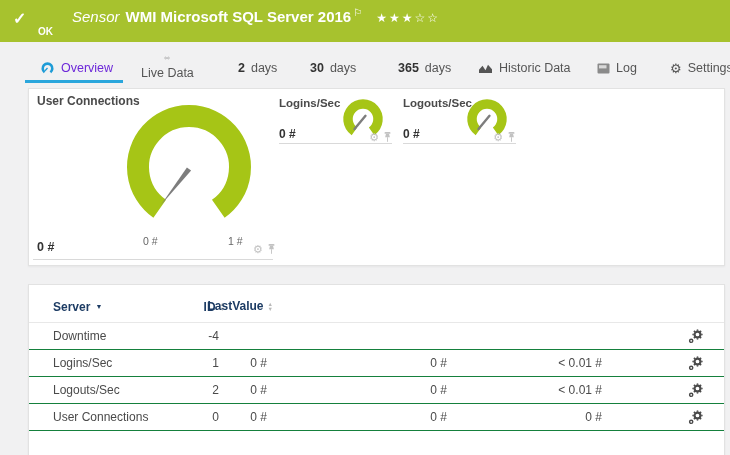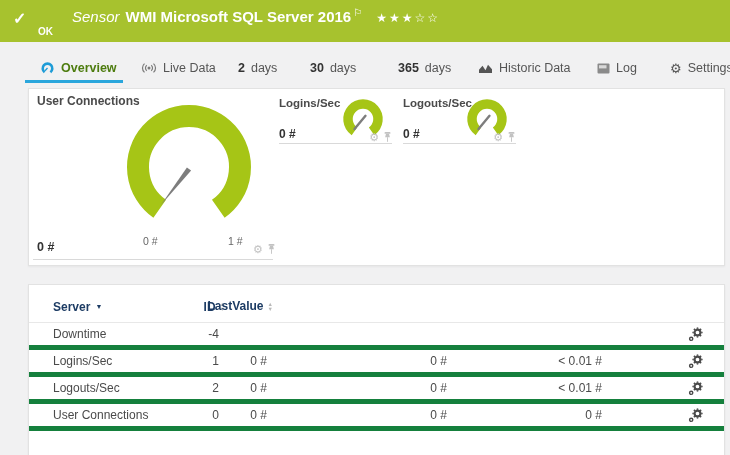--- a/index.html
+++ b/index.html
@@ -17,23 +17,23 @@
   .banner .title{font-weight:bold;}
   .banner .flag{font-size:10px;vertical-align:super;margin-left:2px;}
   .banner .stars{margin-left:14px;font-size:12px;letter-spacing:2px;}
   .banner .ok{position:absolute;left:38px;top:26px;font-size:10px;font-weight:bold;}
 
   
   .tabbar{position:absolute;left:0;top:42px;width:730px;height:46px;}
   .tab{position:absolute;top:14px;height:24px;display:flex;align-items:center;gap:6px;font-size:12.5px;color:#4a4a4a;cursor:pointer;white-space:nowrap;}
   .tab .num{font-weight:bold;color:#333;}
   .tab .lbl{color:#555;}
-  .tab.active .lbl{color:#4d7c0f;font-weight:bold;}
+  .tab.active .lbl{color:#6d28d9;font-weight:normal;}
   .tab-underline{position:absolute;left:25px;top:38px;width:98px;height:3px;background:var(--accent);}
-  .t-overview{left:40px;} .t-live{left:141px;} .t-2d{left:238px;} .t-30d{left:310px;}
+  .t-overview{left:40px;} .t-live{left:141px;flex-direction:column;} .t-2d{left:238px;} .t-30d{left:310px;}
   .t-365d{left:398px;} .t-historic{left:478px;} .t-log{left:597px;} .t-settings{left:670px;}
   .gearglyph{font-size:13px;color:#555;line-height:1;}
 
   
   .panel{position:absolute;left:28px;width:697px;background:#fff;border:1px solid #e2e2e2;box-shadow:0 1px 2px rgba(0,0,0,.05);}
   .panel.gauges{top:88px;height:178px;}
   .panel.table{top:284px;height:172px;overflow:hidden;}
 
   
   .gtitle{position:absolute;left:8px;top:5px;font-size:12px;font-weight:bold;color:#4a4a4a;}
@@ -58,21 +58,21 @@
 
   
   .grid{display:grid;grid-template-columns:140px 32px 48px 180px 155px 1fr 58px;align-items:center;}
   .thead{padding:14px 0 8px 24px;font-size:12px;font-weight:bold;color:var(--navy);border-bottom:1px solid #e8e8e8;}
   .thead .hcell{display:flex;align-items:center;}
   .thead .right{justify-content:flex-end;}
   .sort{display:inline-flex;flex-direction:column;margin-left:4px;color:#b8b8b8;font-size:5.5px;line-height:0.9;}
   .sortdesc{margin-left:5px;font-size:7px;color:var(--navy);}
   .lastvalue-h{display:flex;flex-direction:row;align-items:center;line-height:1.25;}
   .lastvalue-h .l2{display:flex;align-items:center;}
-  .trow{padding-left:24px;height:27px;font-size:12px;color:#4a4a4a;border-bottom:5px solid #15803d;}
+  .trow{padding-left:24px;height:27px;font-size:12px;color:#4a4a4a;border-bottom:1px solid #15803d;}
   .trow .cell{white-space:nowrap;}
   .num-r{text-align:right;padding-right:6px;}
   .rowicon{display:flex;justify-content:center;cursor:pointer;}
 </style>
 </head>
 <body>
 
 <header class="banner">
   <span class="check">✓</span>
   <div class="titleline">

